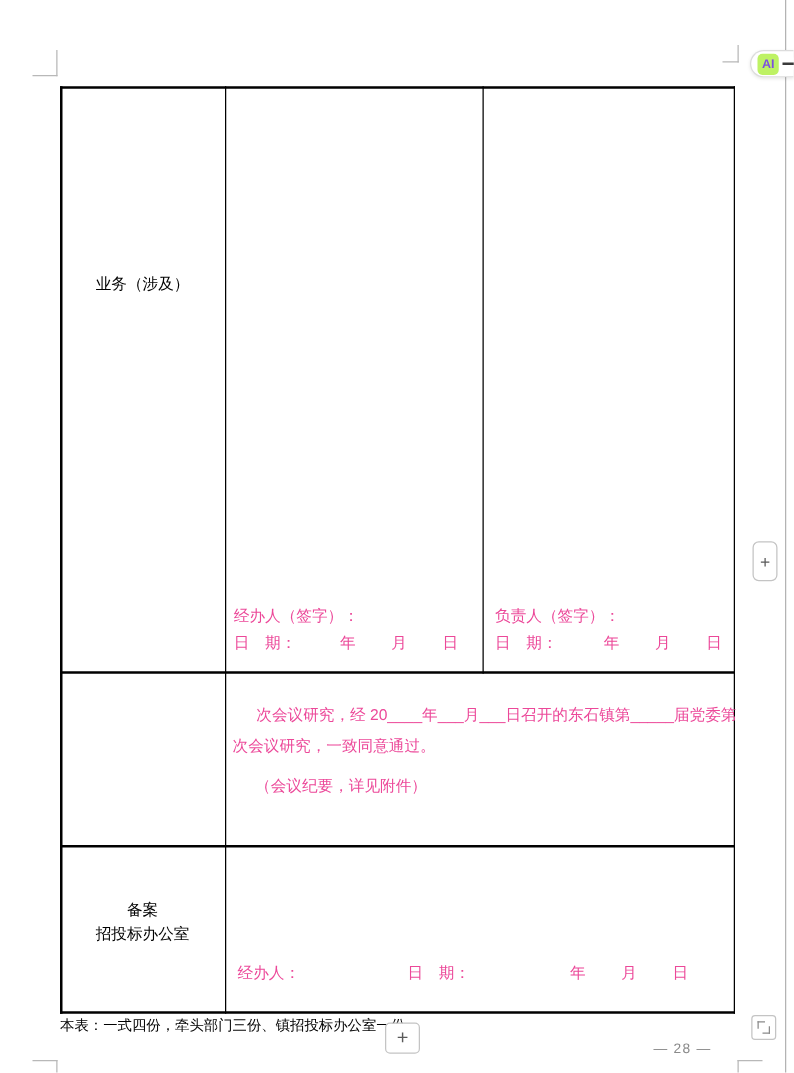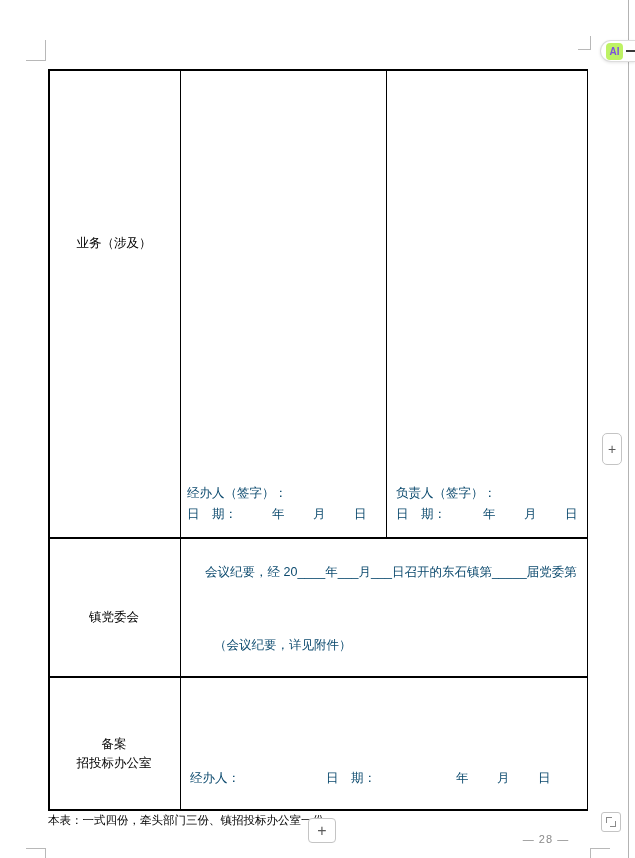--- a/index.html
+++ b/index.html
@@ -8,22 +8,22 @@
     background:#ffffff;
     font-family:"Liberation Sans","DejaVu Sans",sans-serif;
     color:#000;
   }
   .abs{position:absolute;}
   
   .ln{position:absolute;background:#000000;}
   
   .mk{position:absolute;background:#b8b8b8;}
   
-  .txt{position:absolute;font-size:12.5px;line-height:15px;white-space:pre;color:#0c4a6e;}
-  .lbl{position:absolute;left:48px;width:132px;text-align:center;font-size:12.5px;color:#000;margin-top:16px;}
+  .txt{position:absolute;font-size:12.5px;line-height:15px;white-space:pre;color:#ec4899;}
+  .lbl{position:absolute;left:48px;width:132px;text-align:center;font-size:12.5px;color:#000;}
   .lbl div{white-space:pre;}
   
   .fbtn{
     position:absolute;background:#ffffff;border:1.5px solid #c4c4c4;border-radius:4px;
     display:flex;align-items:center;justify-content:center;
     color:#5a5a5a;font-size:16px;line-height:1;box-sizing:border-box;cursor:pointer;
   }
   .page-edge{position:absolute;left:628px;top:0;width:1px;height:858px;background:#b3b3b3;}
   .pagenum{position:absolute;left:506px;top:833px;width:80px;text-align:center;
     font-size:11px;color:#8a8a8a;letter-spacing:1px;white-space:pre;}
@@ -88,24 +88,24 @@
   <span class="txt" style="left:313px;top:507px;">月</span>
   <span class="txt" style="left:354px;top:507px;">日</span>
 
   <span class="txt" style="left:396px;top:486px;">负责人（签字）：</span>
   <span class="txt" style="left:396px;top:507px;">日　期：</span>
   <span class="txt" style="left:483px;top:507px;">年</span>
   <span class="txt" style="left:524px;top:507px;">月</span>
   <span class="txt" style="left:565px;top:507px;">日</span>
 
   <div class="lbl" style="top:591px;line-height:20px;">
-    <div>镇党委会</div>
   </div>
-  <span class="txt" style="left:205px;top:565px;">会议纪要，经 20____年___月___日召开的东石镇第_____届党委第</span>
-  <span class="txt" style="left:214px;top:622px;margin-top:16px;">（会议纪要，详见附件）</span>
+  <span class="txt" style="left:205px;top:565px;">次会议研究，经 20____年___月___日召开的东石镇第_____届党委第</span>
+  <span class="txt" style="left:186px;top:590px;">次会议研究，一致同意通过。</span>
+  <span class="txt" style="left:204px;top:622px;">（会议纪要，详见附件）</span>
 
   <div class="lbl" style="top:719px;line-height:19px;">
     <div>备案</div>
     <div>招投标办公室</div>
   </div>
   <span class="txt" style="left:190px;top:771px;">经办人：</span>
   <span class="txt" style="left:326px;top:771px;">日　期：</span>
   <span class="txt" style="left:456px;top:771px;">年</span>
   <span class="txt" style="left:497px;top:771px;">月</span>
   <span class="txt" style="left:538px;top:771px;">日</span>

